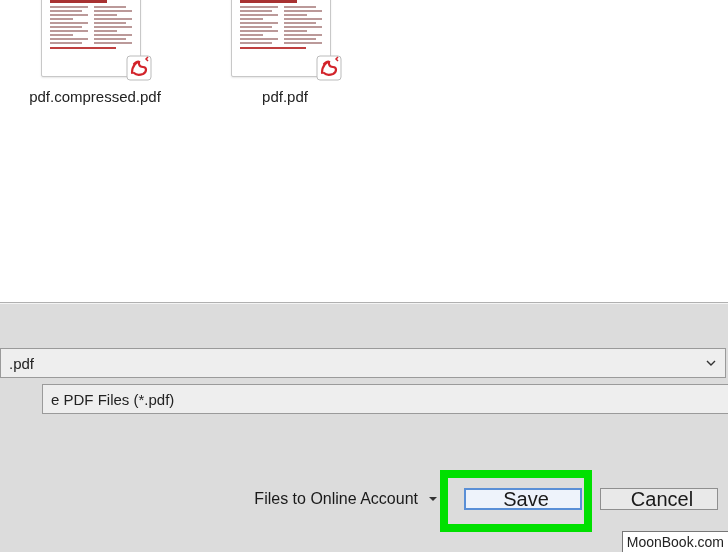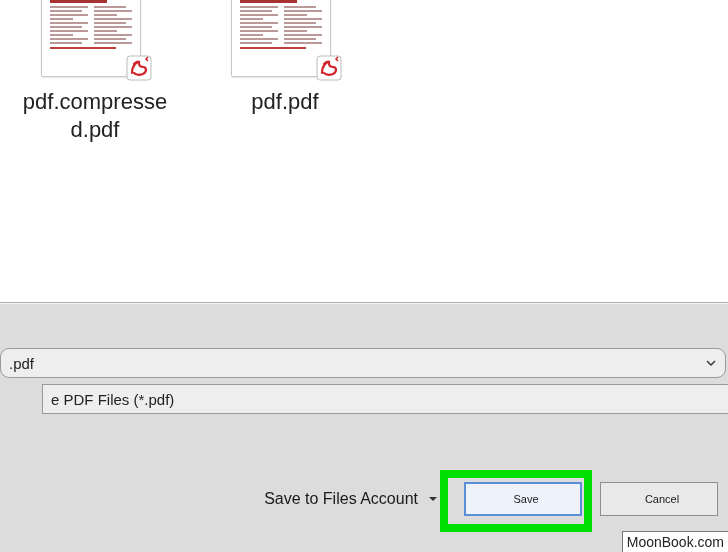--- a/index.html
+++ b/index.html
@@ -84,21 +84,21 @@
   bottom: -2px;
   width: 28px;
   height: 28px;
   display: flex;
   align-items: center;
   justify-content: center;
 }
 
 .file-label {
   margin-top: 8px;
-  font-size: 22px;
+  font-size: 15px;
   color: #222;
   text-align: center;
   line-height: 1.25;
   word-break: break-word;
   max-width: 150px;
 }
 
 .bottom-panel {
   position: absolute;
   left: 0; right: 0;
@@ -114,21 +114,21 @@
   height: 30px;
   background: #eeeeee;
   border: 1px solid #9a9a9a;
   width: 726px;
   display: flex;
   align-items: center;
   padding: 0 8px;
   font-size: 15px;
   color: #222;
 }
-.combo.filename { top: 44px; border-radius: 9px; }
+.combo.filename { top: 44px; }
 .combo.filetype { top: 80px; margin-left: 42px; }
 
 .combo .caret {
   margin-left: auto;
 }
 
 .footer-row {
   position: absolute;
   left: 0; right: 10px;
   bottom: 32px;
@@ -142,25 +142,25 @@
 .online-label {
   font-size: 16px;
   color: #1a1a1a;
   display: flex;
   align-items: center;
   gap: 10px;
   margin-right: 8px;
 }
 
 .btn {
-  height: 34px;
+  height: 22px;
   min-width: 118px;
   background: #e9e9e9;
   border: 1px solid #8f8f8f;
-  font-size: 11px;
+  font-size: 20px;
   color: #1a1a1a;
   display: flex;
   align-items: center;
   justify-content: center;
   cursor: pointer;
   padding-left: 6px;
 }
 
 .highlight-box {
   position: absolute;
@@ -300,21 +300,21 @@
     <span>e PDF Files (*.pdf)</span>
     <span class="caret">
       <svg width="12" height="12" viewBox="0 0 12 12">
           <path d="M2 4 L6 8 L10 4" fill="none" stroke="#333" stroke-width="1.4"></path>
         </svg>
     </span>
   </div>
 
   <div class="footer-row">
     <div class="online-label">
-      <span>Save to Files Account</span>
+      <span>Files to Online Account</span>
       <span>
         <svg width="10" height="10" viewBox="0 0 10 10">
             <path d="M1 3 L5 7 L9 3 Z" fill="#333"></path>
           </svg>
       </span>
     </div>
     <button class="btn primary">Save</button>
     <button class="btn">Cancel</button>
   </div>
 

